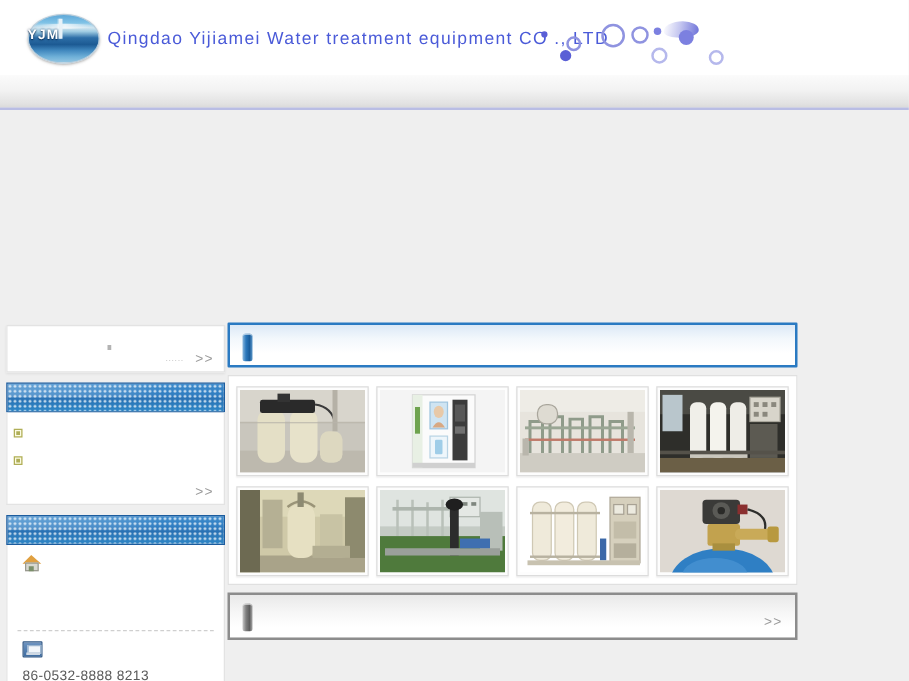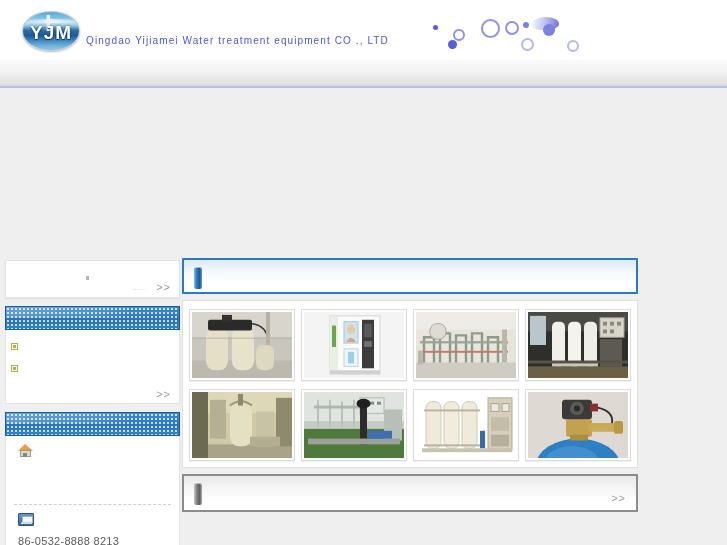--- a/index.html
+++ b/index.html
@@ -47,43 +47,43 @@
   .logo-oval::after {
     content: "";
     position: absolute; left: 24px; top: 3px;
     width: 3px; height: 16px;
     background: #e8f2f8;
     box-shadow: -1px 0 0 rgba(255,255,255,0.4);
   }
   .logo-text {
     position: absolute; left: 0; top: 11px;
     width: 58px;
-    text-align: center;
+    text-align: left;
     font-family: "Liberation Sans", sans-serif;
     font-weight: bold;
-    font-size: 19px;
+    font-size: 11px;
     letter-spacing: 1px;
     color: #ffffff;
     text-shadow: 0 1px 1px rgba(0,40,80,0.85), 0 0 2px rgba(0,30,70,0.6);
     z-index: 3;
   }
   .company-cn {
     position: absolute; left: 86px; top: 9px;
     font-family: "DejaVu Sans", "Liberation Sans", sans-serif;
     font-weight: bold;
     font-size: 24px;
     line-height: 26px;
     letter-spacing: 1.5px;
     color: #2c3fc4;
     white-space: nowrap;
   }
   .company-en {
-    position: absolute; left: 86px; top: 34px;
+    position: absolute; left: 86px; top: 24px;
     font-family: "Liberation Sans", sans-serif;
-    font-size: 10px;
+    font-size: 14px;
     line-height: 13px;
     letter-spacing: 1.1px;
     color: #4a5ad8;
     white-space: nowrap;
   }
   .bubbles { position: absolute; left: 425px; top: 0; width: 302px; height: 60px; }
   .bub { position: absolute; border-radius: 50%; }
   .bub.hollow { border: 2px solid #8f93e0; background: transparent; }
   .bub.hollow.pale { border-color: #b5b8ec; }
   .bub.solid { background: #5a5fd6; }

